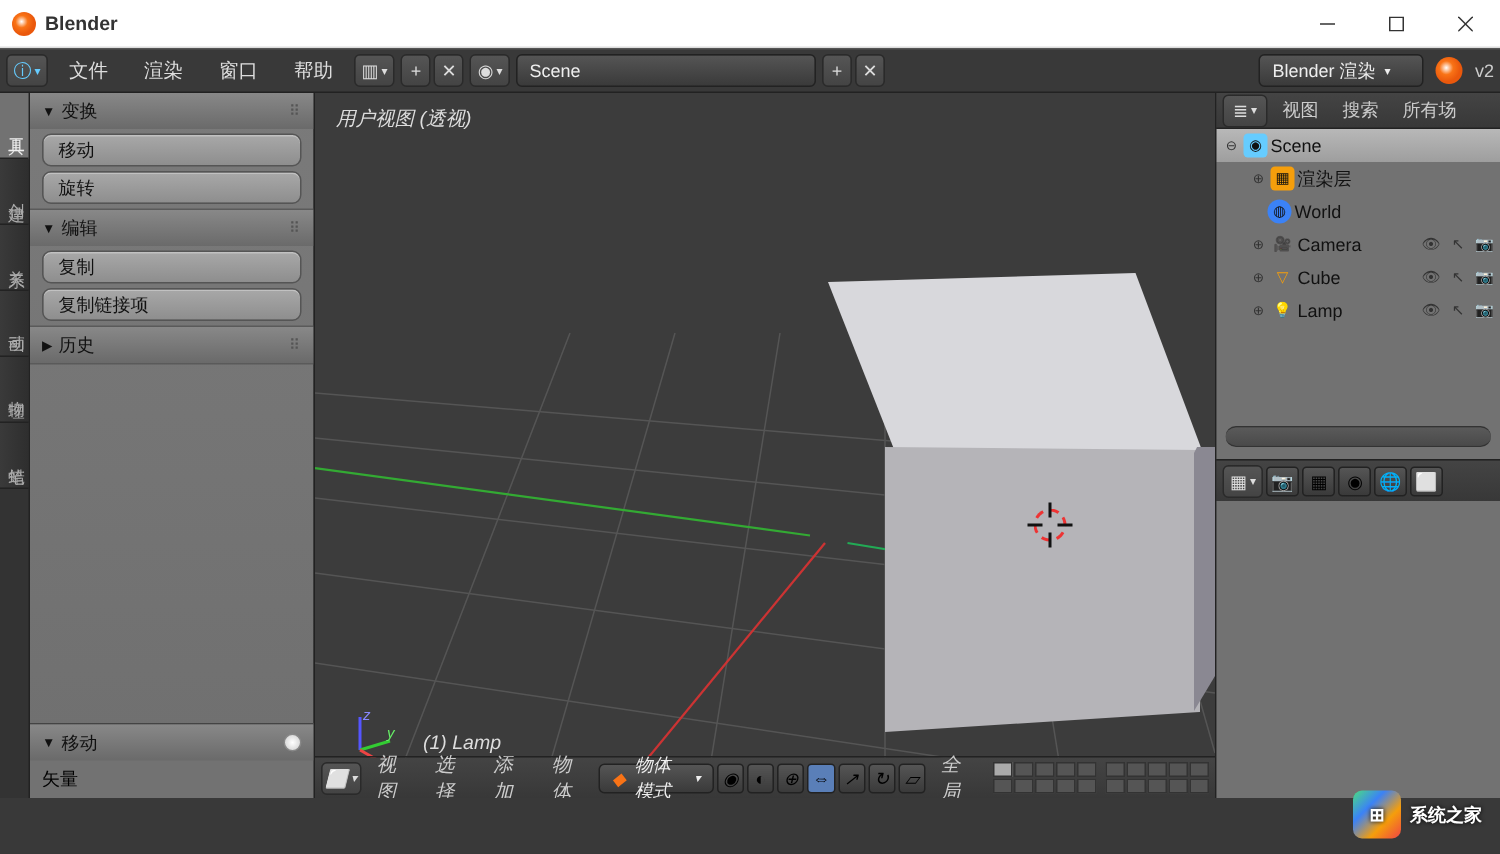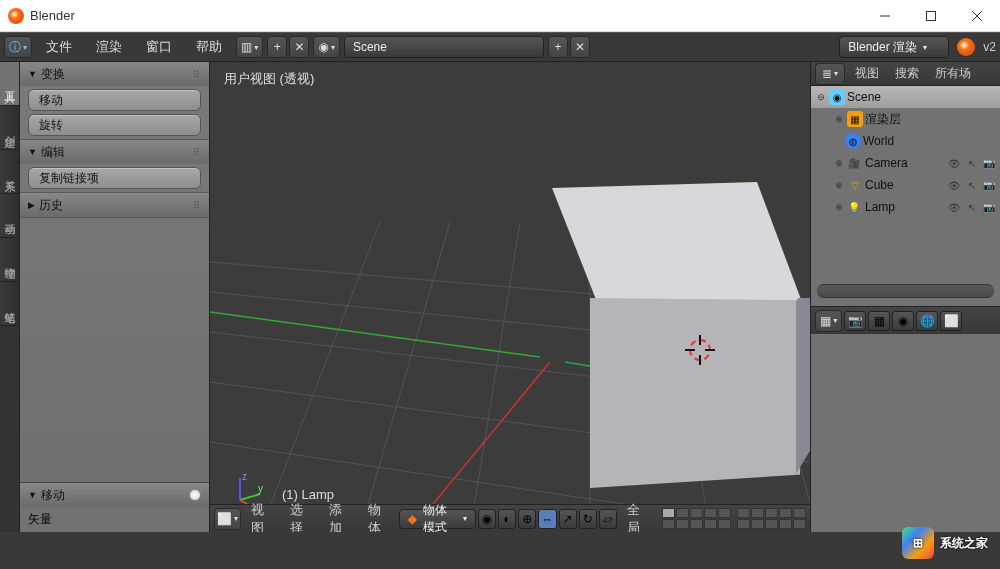--- a/index.html
+++ b/index.html
@@ -1,20 +1,20 @@
 <!DOCTYPE html>
 <html><head>
 <meta charset="utf-8">
 <style>
 * { margin: 0; padding: 0; box-sizing: border-box; font-family: -apple-system, "Microsoft YaHei", sans-serif; font-size: 12px; user-select: none; }
 body { width: 1000px; height: 569px; overflow: hidden; background: #393939; }
 
 .titlebar { height: 32px; background: #fff; display: flex; align-items: center; padding-left: 8px; border-bottom: 1px solid #ddd; }
 .titlebar .logo { width: 16px; height: 16px; background: radial-gradient(circle at 40% 40%, #fff 0%, #f97316 30%, #ea580c 60%); border-radius: 50%; margin-right: 6px; }
-.titlebar .title { flex: 1; color: #333; font-size: 13px; }
+.titlebar .title { flex: 1; color: #333; font-size: 13px; font-weight: bold; }
 .titlebar .winbtn { width: 46px; height: 32px; display: flex; align-items: center; justify-content: center; color: #333; }
 .titlebar .winbtn svg { width: 10px; height: 10px; }
 
 .topbar { height: 30px; background: #393939; border-top: 1px solid #555; border-bottom: 1px solid #222; display: flex; align-items: center; padding: 0 4px; gap: 4px; }
 .icon-btn { height: 22px; min-width: 24px; background: linear-gradient(#555, #444); border: 1px solid #2a2a2a; border-radius: 4px; display: inline-flex; align-items: center; justify-content: center; color: #ddd; padding: 0 4px; }
 .menu-item { color: #ddd; padding: 0 10px; height: 100%; display: flex; align-items: center; font-size: 13px; }
 .dropdown-field { height: 22px; background: linear-gradient(#555, #3a3a3a); border: 1px solid #222; border-radius: 4px; color: #eee; padding: 0 8px; display: flex; align-items: center; gap: 6px; }
 .plus-x { display: flex; gap: 2px; }
 .plus-x .icon-btn { min-width: 20px; }
 
@@ -28,21 +28,21 @@
 .panel-section { border-bottom: 1px solid #5a5a5a; }
 .panel-header { height: 24px; background: linear-gradient(#888, #6a6a6a); display: flex; align-items: center; padding: 0 8px; color: #111; font-size: 13px; }
 .panel-header .tri { margin-right: 4px; font-size: 9px; }
 .panel-header .grip { margin-left: auto; color: #555; font-size: 10px; letter-spacing: 1px; }
 .tool-btn { margin: 3px 8px; height: 22px; background: linear-gradient(#a8a8a8, #8e8e8e); border: 1px solid #555; border-radius: 6px; display: flex; align-items: center; padding: 0 10px; color: #111; box-shadow: inset 0 1px 0 rgba(255,255,255,.3); }
 .panel-spacer { flex: 1; }
 .bottom-panel { background: #727272; border-top: 1px solid #444; }
 .slider-row { display: flex; align-items: center; padding: 4px 8px; }
 .slider-dot { width: 12px; height: 12px; background: radial-gradient(#fff, #ccc); border-radius: 50%; border: 1px solid #888; margin-left: auto; }
 
-.viewport { flex: 1; position: relative; background: #3c3c3c; overflow: hidden; }
+.viewport { flex: 1; position: relative; background: #3c3c3c; overflow: hidden; font-style: italic; }
 .viewport-label { position: absolute; top: 8px; left: 14px; color: #ddd; font-size: 13px; }
 .object-label { position: absolute; bottom: 30px; left: 72px; color: #ddd; font-size: 13px; }
 .axis-widget { position: absolute; bottom: 22px; left: 20px; width: 40px; height: 40px; }
 .axis-widget line { stroke-width: 2; }
 .axis-widget text { font-size: 10px; }
 
 .grid-floor { position: absolute; inset: 0; }
 
 .cube3d { position: absolute; left: 330px; top: 120px; width: 280px; height: 280px; }
 .cube3d .face-top { position: absolute; width: 250px; height: 120px; background: #d8d8dc; clip-path: polygon(18% 100%, 0% 5%, 82% 0%, 100% 100%); left: 12px; top: 0px; }
@@ -150,20 +150,21 @@
         </div>
       <div class="tool-btn">移动</div>
       <div class="tool-btn">旋转</div>
     </div>
     <div class="panel-section">
       <div class="panel-header">
           <span class="tri">▼</span>
           <span>编辑</span>
           <span class="grip">⠿</span>
         </div>
+      <div class="tool-btn">复制</div>
       <div class="tool-btn">复制链接项</div>
     </div>
     <div class="panel-section">
       <div class="panel-header">
           <span class="tri">▶</span>
           <span>历史</span>
           <span class="grip">⠿</span>
         </div>
     </div>
     <div class="panel-spacer"></div>

